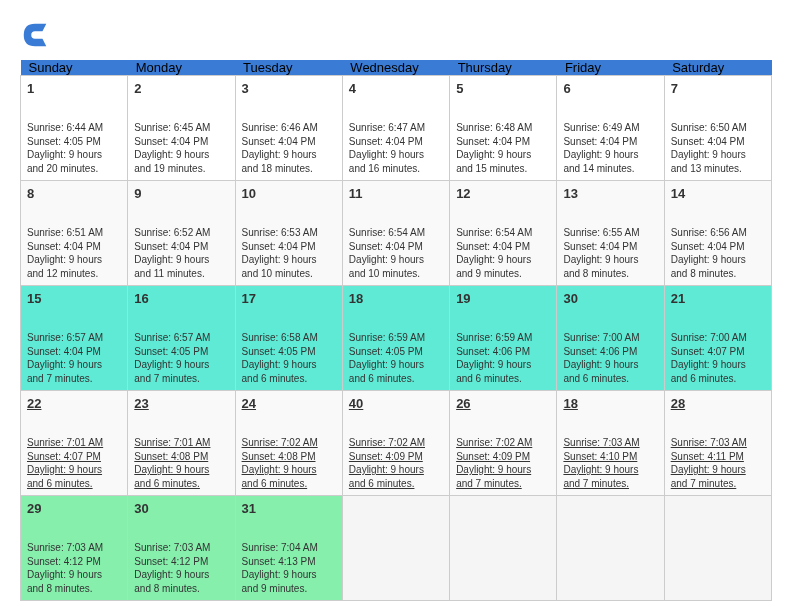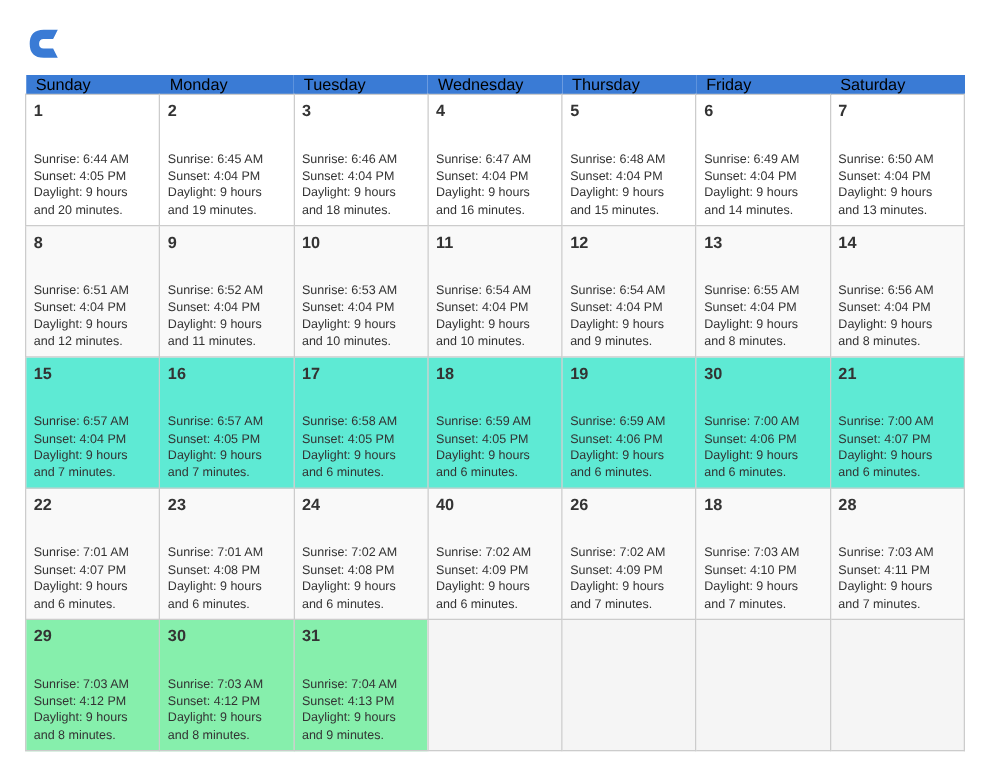--- a/index.html
+++ b/index.html
@@ -81,21 +81,21 @@
       margin-top: 25px;
     }
     tr:nth-child(even) td:not(.empty) {
       background-color: #f9f9f9;
     }
     tr td {
       background-color: #fff;
     }
     tr:nth-child(2) td { background: #fff; }
     tr:nth-child(3) td { background: #5eead4; }
-    tr:nth-child(4) td { background: #fff; }
+    tr:nth-child(4) td { background: #fff; text-decoration: underline; }
     tr:nth-child(5) td { background: #86efac; }
     tr:nth-child(6) td { background: #fff; }
     tr:nth-child(7) td { background: #f0f4ff; }
     tr:nth-child(2) td.empty,
     tr:nth-child(3) td.empty,
     tr:nth-child(4) td.empty,
     tr:nth-child(5) td.empty,
     tr:nth-child(6) td.empty,
     tr:nth-child(7) td.empty { background: #f5f5f5; }
   </style>

